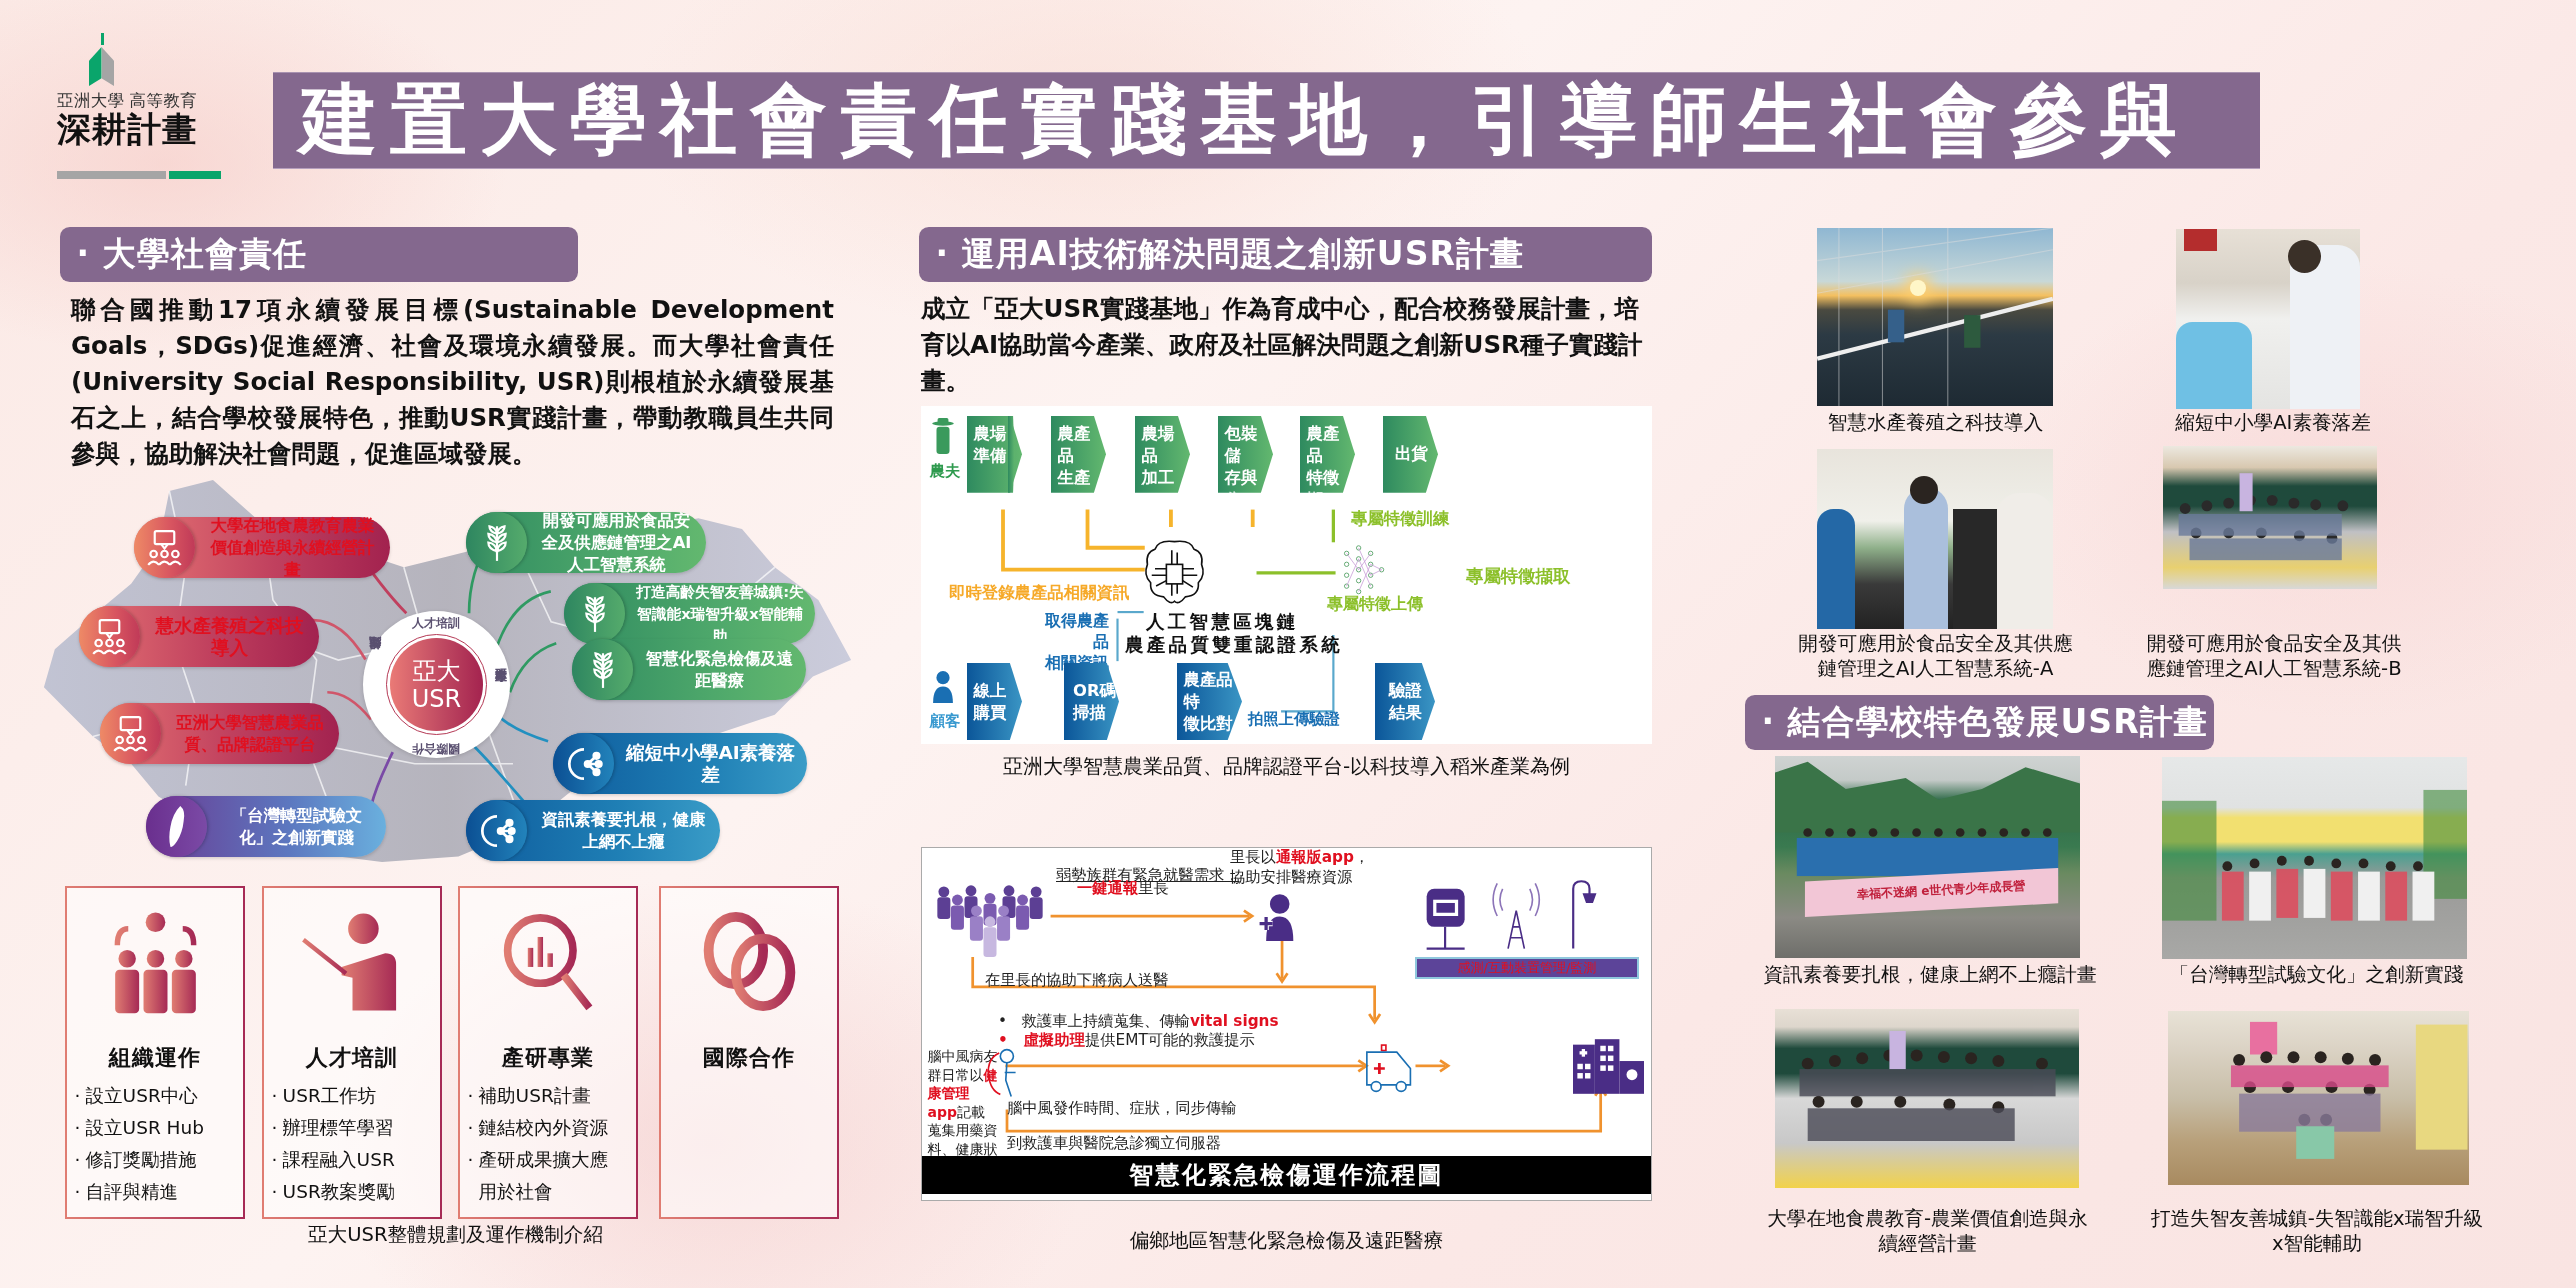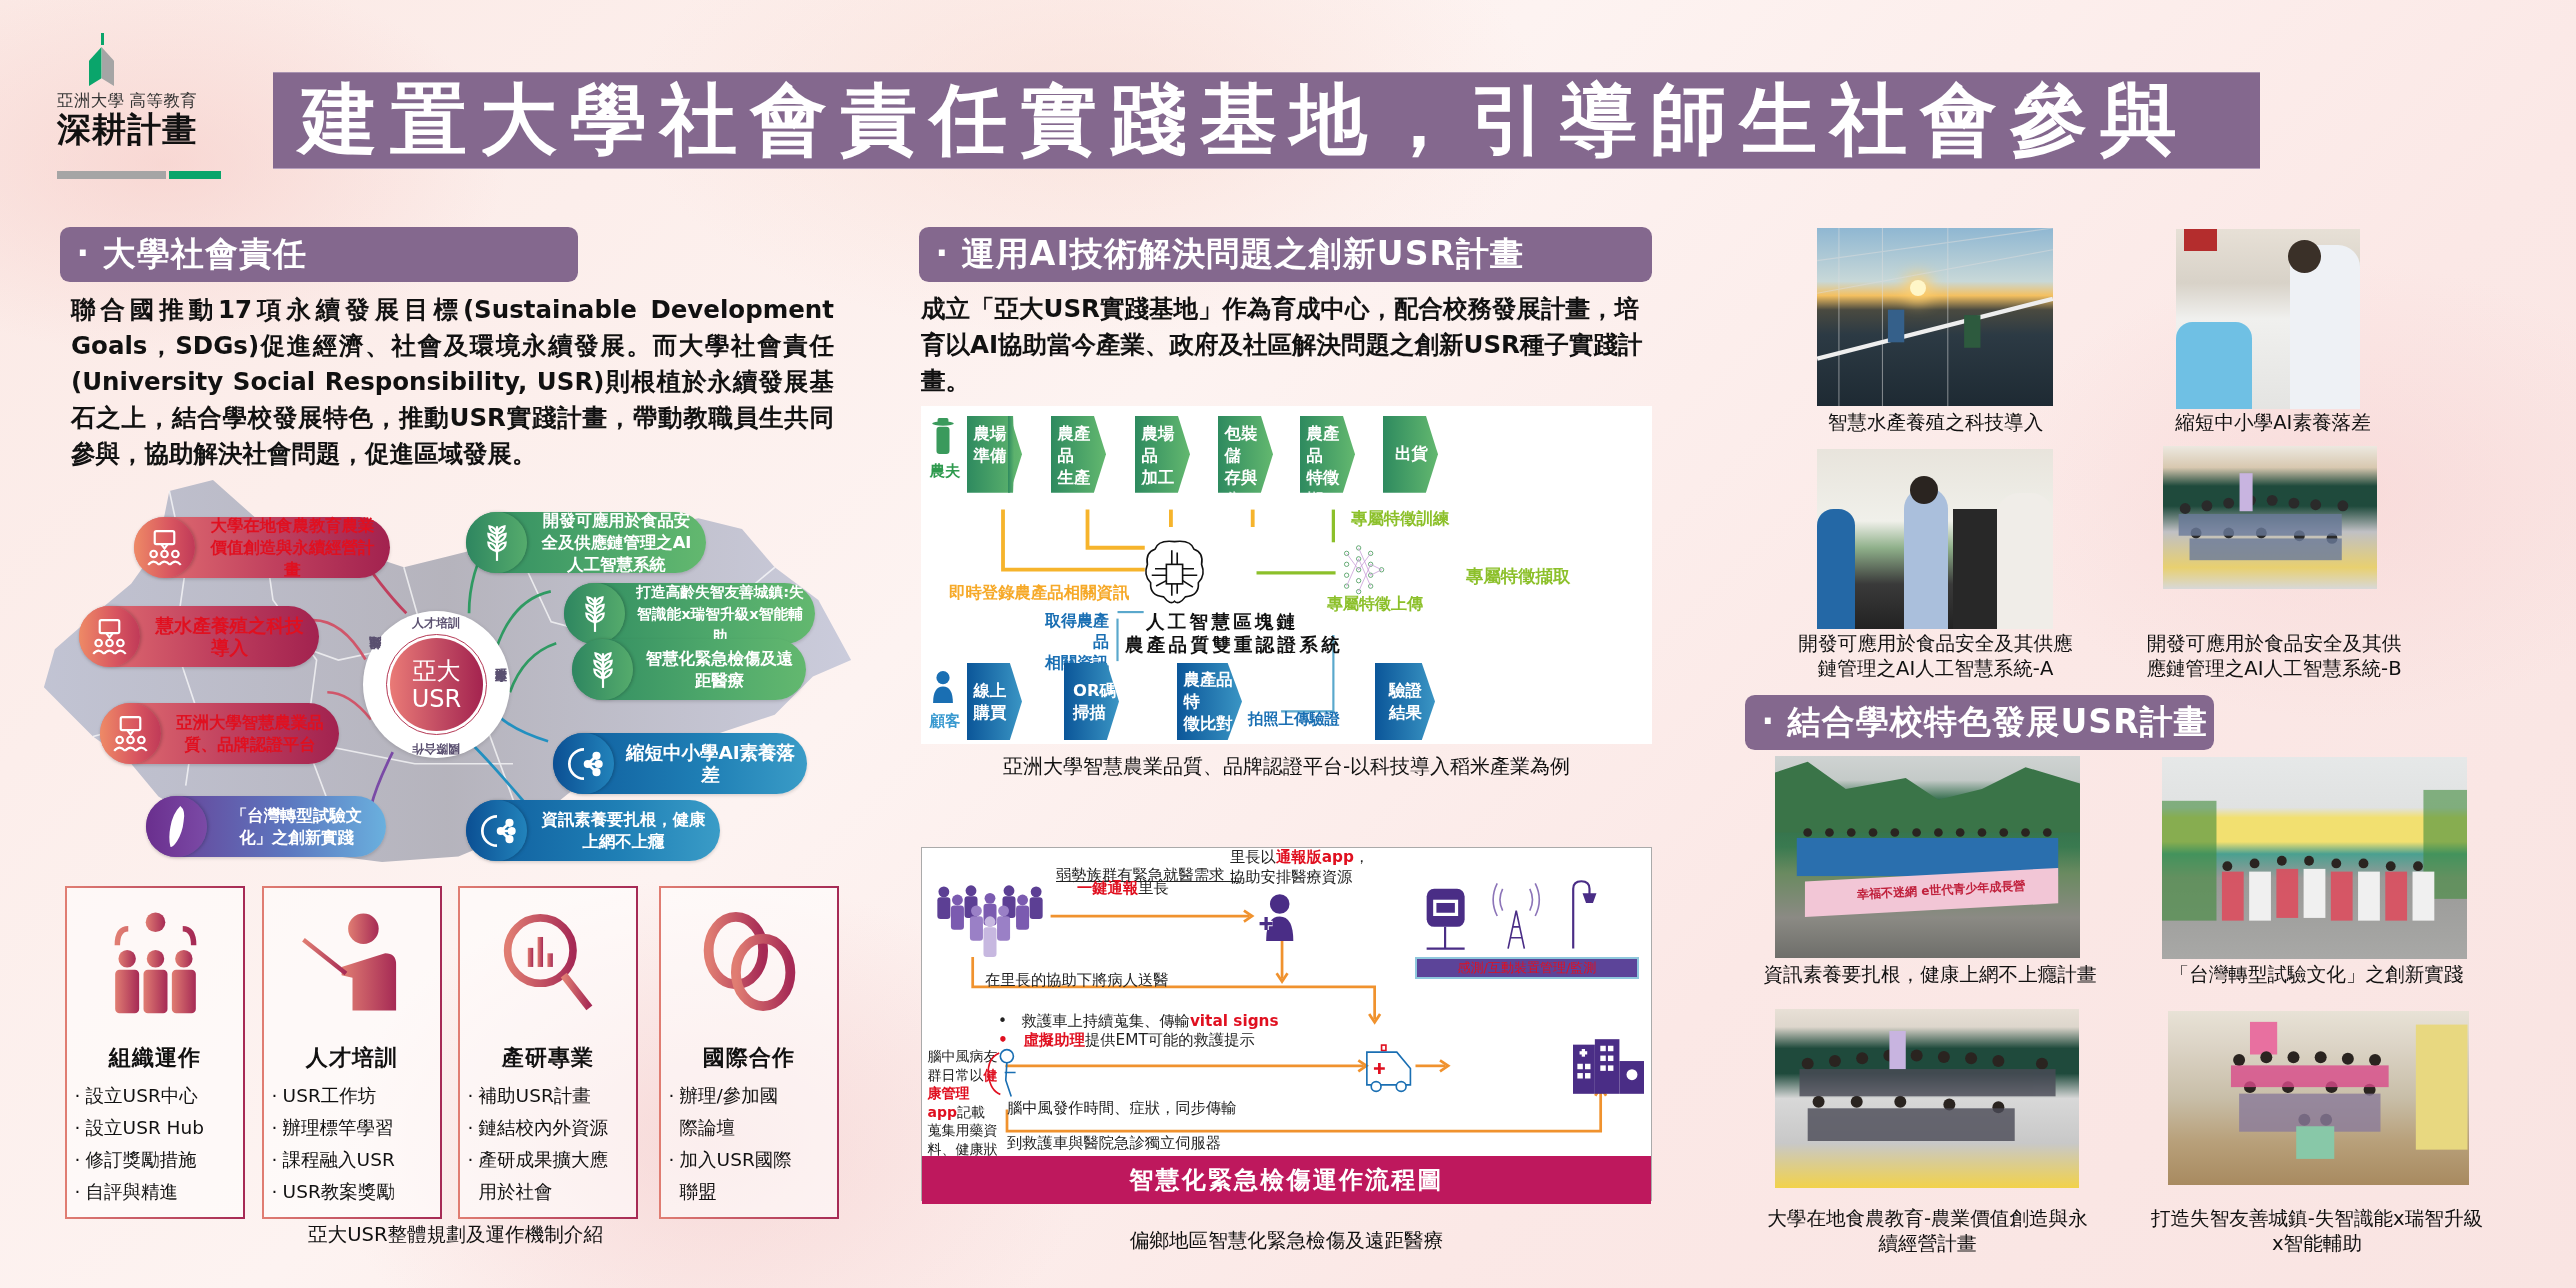--- a/index.html
+++ b/index.html
@@ -105,21 +105,21 @@
   .arrow.g { background: linear-gradient(90deg, #2e8a5f, #63b86f); }
   .arrow.b { background: linear-gradient(90deg, #0b5699, #3a95c4); display:flex; flex-direction:column; justify-content:center; padding-top:0; }
   .fl-lbl { position:absolute; font-weight:bold; }
 
   .cap2 { left: 921px; top: 753px; width: 731px; font-size:20px; }
 
   
   .emerg { left: 921px; top: 847px; width: 731px; height: 354px; background:#fff; border:1.1px solid #aaa; }
   .emerg .t { position:absolute; font-size:15.3px; color:#222; line-height:19.6px; }
   .red { color:#e01020; font-weight:bold; }
-  .emerg-foot { position:absolute; left:0; top:308px; width:100%; height:48px; background:#be185d; color:#fff;
+  .emerg-foot { position:absolute; left:0; top:308px; width:100%; height:38px; background:#000000; color:#fff;
     font-size:24px; font-weight:bold; display:flex; align-items:center; justify-content:center; letter-spacing:2.2px; }
   .cap3 { left: 921px; top: 1227px; width: 731px; }
 
   
   .photo { position:absolute; overflow:hidden; }
   .photo-cap { position:absolute; font-size:19.6px; color:#111; text-align:center; line-height:25px; }
 </style>
 </head>
 <body>
 
@@ -362,26 +362,20 @@
 </div>
 
 <div class="card" style="left:659px;">
   <div class="icon">
     <svg width="109" height="109" viewBox="0 0 200 200">
       <ellipse cx="75" cy="80" rx="50" ry="62" fill="none" stroke="url(#cg)" stroke-width="18"></ellipse>
       <ellipse cx="125" cy="120" rx="50" ry="62" fill="none" stroke="url(#cg)" stroke-width="18"></ellipse>
     </svg>
   </div>
   <div class="title">國際合作</div>
-  <ul>
-    <li><span class="b">·</span><span>辦理/參加國</span></li>
-    <li><span class="b"></span><span>際論壇</span></li>
-    <li><span class="b">·</span><span>加入USR國際</span></li>
-    <li><span class="b"></span><span>聯盟</span></li>
-  </ul>
 </div>
 
 <div class="abs cap cap1">亞大USR整體規劃及運作機制介紹</div>
 
 <div class="abs sec-head sec2">· 運用AI技術解決問題之創新USR計畫</div>
 <div class="abs para para2">成立「亞大USR實踐基地」作為育成中心，配合校務發展計畫，培育以AI協助當今產業、政府及社區解決問題之創新USR種子實踐計畫。</div>
 
 <div class="abs flow">
 
   <div class="abs" style="left:11px;top:11px;width:22px;">

